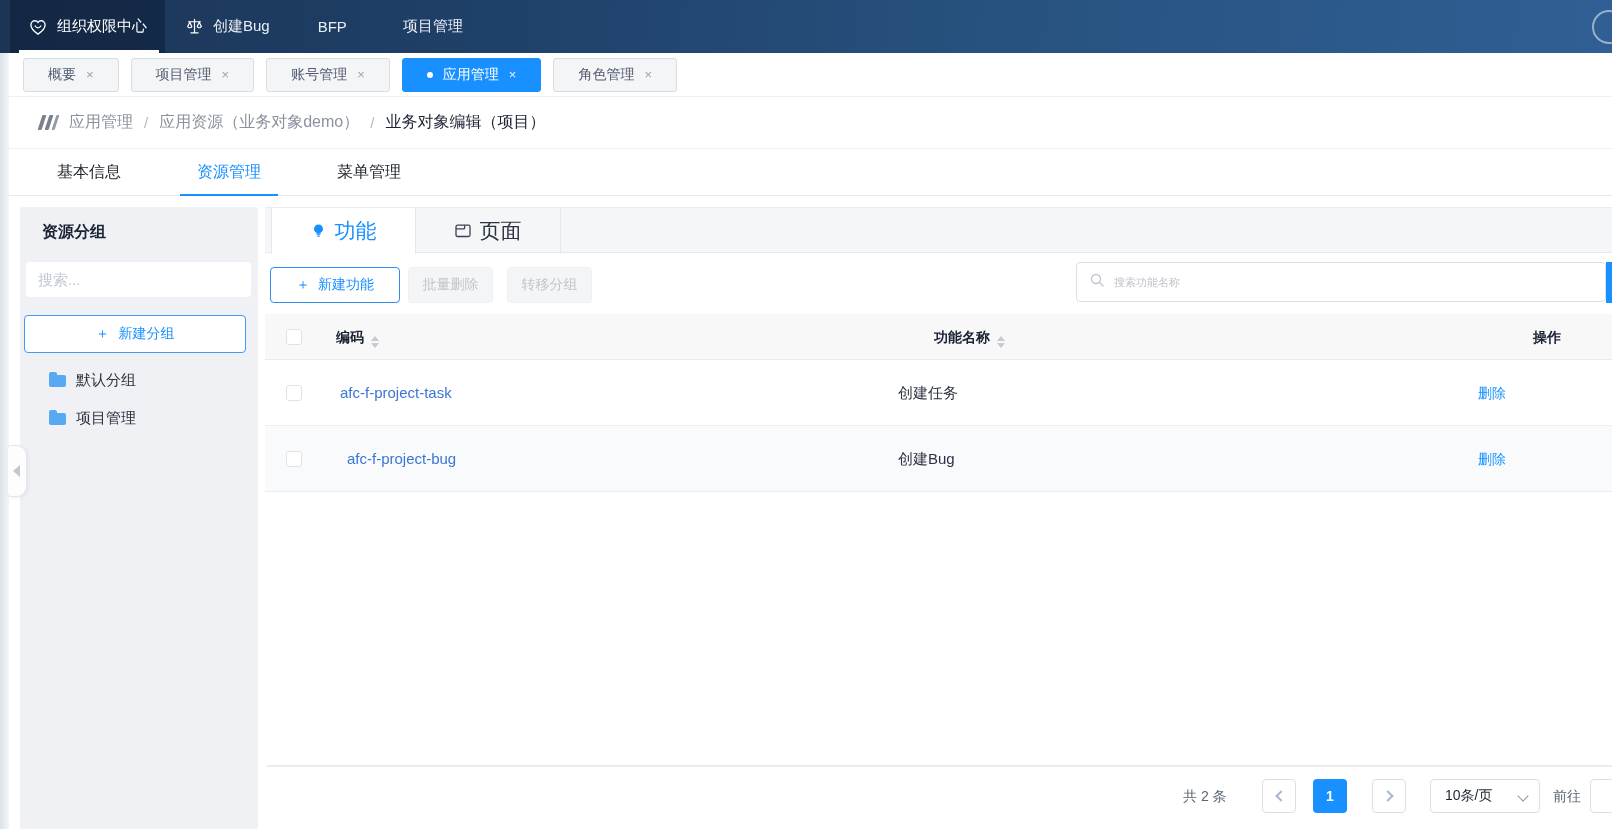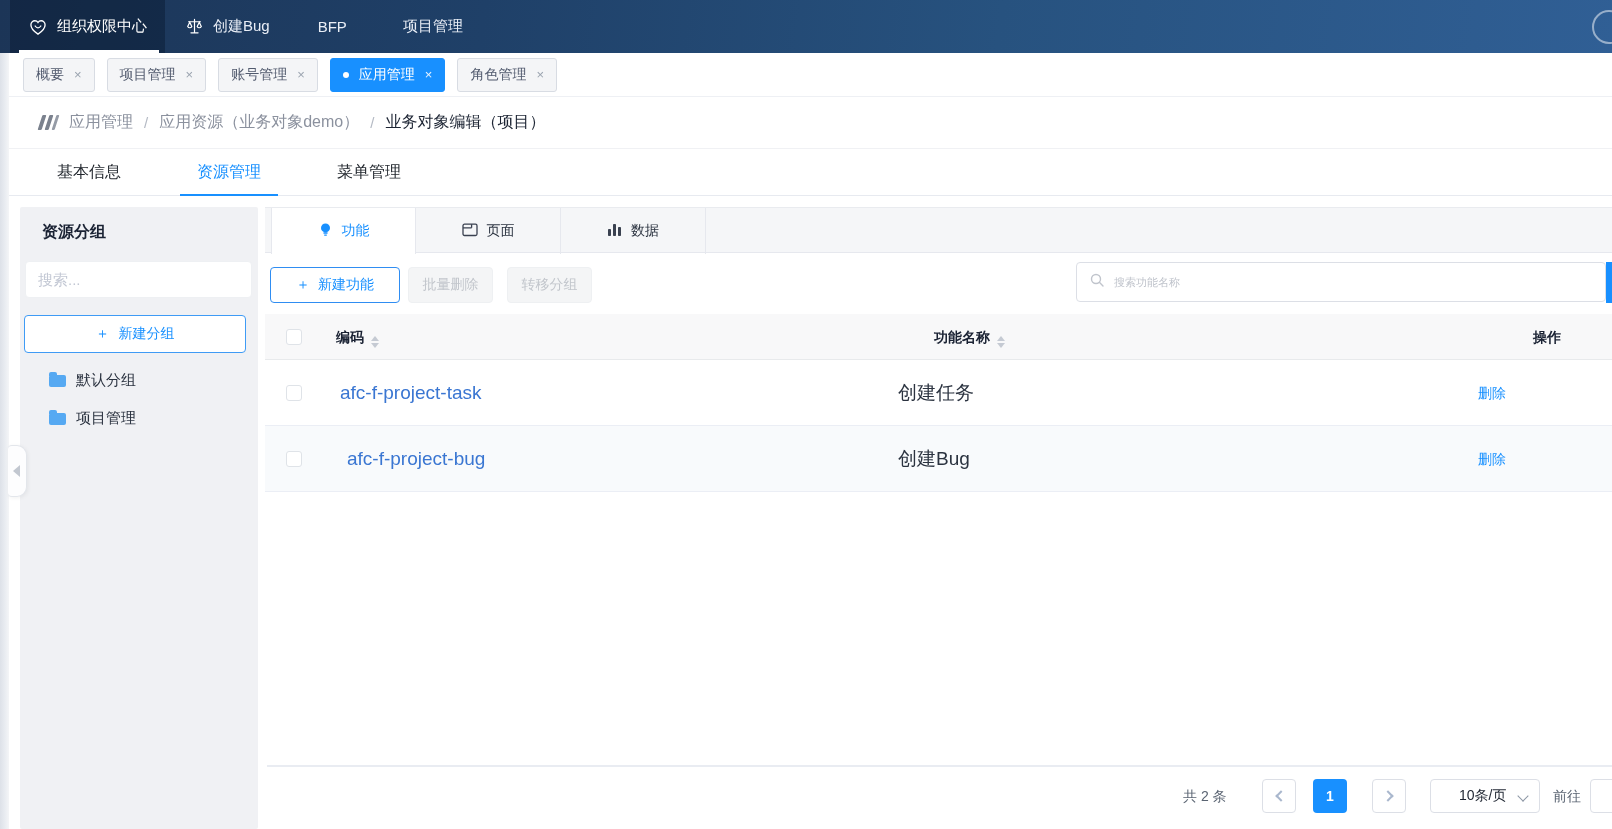--- a/index.html
+++ b/index.html
@@ -16,21 +16,21 @@
   .nav-item.active::after { content:""; position:absolute; left:9px; right:6px; bottom:0;
     height:3px; background:#fff; }
   .nav-item.with-icon { padding:0 20px; }
   .nicon { display:inline-flex; align-items:center; }
   .nav-avatar { position:absolute; right:-14px; top:10px; width:34px; height:34px;
     border-radius:50%; border:2px solid rgba(255,255,255,.5); }
 
   
   #chipbar { position:absolute; left:0; top:53px; width:1612px; height:44px; background:#fff;
     border-bottom:1px solid #eef0f4; display:flex; align-items:center; padding-left:23px; gap:12px; }
-  .chip { height:34px; display:inline-flex; align-items:center; gap:10px; padding:0 12px;
+  .chip { height:34px; display:inline-flex; align-items:center; gap:10px; padding:0 24px;
     background:#f4f5f7; border:1px solid #d8dce3; border-radius:3px;
     color:#515a6e; font-size:14px; cursor:pointer; }
   .chip .chip-x { color:#9aa3af; font-size:13px; line-height:1; }
   .chip.active { background:#1890ff; border-color:#1890ff; color:#fff; }
   .chip.active .chip-x { color:#eaf4ff; }
   .chip-dot { width:6px; height:6px; border-radius:50%; background:#fff; }
 
   
   #crumbrow { position:absolute; left:0; top:97px; width:1612px; height:52px; background:#fff;
     border-bottom:1px solid #f0f1f4; display:flex; align-items:center; padding-left:40px; }
@@ -81,21 +81,21 @@
     background:#56a9f2; border-radius:2px 2px 0 0; }
 
   
   #main { position:absolute; left:265px; top:207px; width:1347px; height:622px; background:#fff; }
 
   #res-tabs { position:absolute; left:0; top:0; width:1347px; height:46px;
     background:#f5f6f8; border-top:1px solid #e9ebef; display:flex; padding-left:6px; }
   #res-tabs::after { content:""; position:absolute; left:0; right:0; bottom:0; height:1px;
     background:#e6e8ee; z-index:1; }
   .rtab { position:relative; width:145px; height:46px; display:flex; align-items:center;
-    justify-content:center; gap:9px; font-size:14px; color:#2b3340;
+    justify-content:center; gap:9px; font-size:21px; color:#2b3340;
     border-right:1px solid #e6e8ee; cursor:pointer; z-index:0; }
   .rtab:first-child { border-left:1px solid #e6e8ee; }
   .rtab.active { background:#fff; color:#1890ff; z-index:2; }
 
   .btn-new { position:absolute; left:5px; top:60px; width:130px; height:36px;
     background:#fff; border:1px solid #2f8df2; border-radius:4px; color:#1890ff;
     font-size:14px; display:flex; align-items:center; justify-content:center; gap:8px;
     cursor:pointer; font-family:inherit; }
   .btn-disabled { position:absolute; top:60px; width:85px; height:36px;
     background:#f4f5f6; border:1px solid #eef0f2; border-radius:4px; color:#c2c6cc;
@@ -113,21 +113,21 @@
     background:#1890ff; cursor:pointer; }
 
   
   .thead { position:absolute; left:0; top:107px; width:1347px; height:46px;
     background:#f8f8f9; border-bottom:1px solid #e8eaec;text-align:right; }
   .th { position:absolute; top:0; height:46px; line-height:46px; font-size:14px;
     font-weight:700; color:#1a2233; }
   .trow { position:absolute; left:0; width:1347px; height:66px; border-bottom:1px solid #ebeef5; }
   #row-1 { top:153px; background:#fff; }
   #row-2 { top:219px; background:#f8fafc; }
-  .td { position:absolute; top:0; height:66px; line-height:66px; font-size:19px; color:#2b3340; }
+  .td { position:absolute; top:0; height:66px; line-height:66px; font-size:15px; color:#2b3340; }
   .td.code { color:#3a76d2; cursor:pointer; }
   .td.action { font-size:14px; color:#1890ff; cursor:pointer; }
   .cbx { position:absolute; left:21px; width:16px; height:16px; background:#fff;
     border:1px solid #dfe3e8; border-radius:3px; cursor:pointer; }
   .thead .cbx { top:15px; } .trow .cbx { top:25px; }
   .sort { display:inline-flex; flex-direction:column; gap:2px; margin-left:7px; vertical-align:1px; }
   .sort i { display:block; width:0; height:0; border-left:4px solid transparent; border-right:4px solid transparent; }
   .sort .up { border-bottom:5px solid #c5cad3; }
   .sort .down { border-top:5px solid #c5cad3; }
 
@@ -140,21 +140,21 @@
     display:flex; align-items:center; justify-content:center; }
   #pg-prev { left:997px; } #pg-next { left:1107px; }
   .pg-page { position:absolute; left:1048px; top:572px; width:34px; height:34px;
     background:#1890ff; border-radius:4px; color:#fff; font-size:14px; font-weight:700;
     display:flex; align-items:center; justify-content:center; cursor:pointer; }
   .chev { width:8px; height:8px; border-left:2px solid #a9b7cd; border-bottom:2px solid #a9b7cd; }
   .chev.left { transform:rotate(45deg); margin-left:3px; }
   .chev.right { transform:rotate(225deg); margin-right:3px; }
   .pg-select { position:absolute; left:1165px; top:572px; width:110px; height:34px;
     background:#fff; border:1px solid #dcdfe6; border-radius:4px; cursor:pointer;
-    display:flex; align-items:center; padding-left:28px; font-size:14px; color:#1d2430; }
+    display:flex; align-items:center; padding-left:14px; font-size:14px; color:#1d2430; }
   .pg-select .chev.down { position:absolute; right:12px; top:12px;
     border-color:#8d97a5; border-width:1.5px; transform:rotate(-45deg); }
   .pg-goto-label { position:absolute; left:1288px; top:572px; height:34px; line-height:34px;
     font-size:14px; color:#5a6472; }
   .pg-goto-input { position:absolute; left:1325px; top:572px; width:60px; height:34px;
     border:1px solid #dcdfe6; border-radius:4px; padding:0 8px; font-size:14px;
     outline:none; font-family:inherit; }
 </style>
 </head>
 <body>
@@ -269,30 +269,20 @@
       </div>
       <div class="rtab">
         <span>
           <svg width="16" height="15" viewBox="0 0 16 15" fill="none" stroke="#3a4150" stroke-width="1.3">
               <rect x="1" y="2.2" width="14" height="11.3" rx="1.5"></rect>
               <path d="M1 5.8h8.6M9.6 2.2v3.6"></path>
             </svg>
         </span>
         <span>页面</span>
       </div>
-      <div class="rtab">
-        <span>
-          <svg width="15" height="14" viewBox="0 0 15 14">
-              <rect x="1" y="6" width="3" height="7" rx="0.8" fill="#3a4150"></rect>
-              <rect x="6" y="1" width="3" height="12" rx="0.8" fill="#3a4150"></rect>
-              <rect x="11" y="4" width="3" height="9" rx="0.8" fill="#3a4150"></rect>
-            </svg>
-        </span>
-        <span>数据</span>
-      </div>
     </div>
 
     <button class="btn-new">
       <span>＋</span>
       <span>新建功能</span>
     </button>
     <button class="btn-disabled" id="btn-batch">批量删除</button>
     <button class="btn-disabled" id="btn-move">转移分组</button>
 
     <div class="fn-search">

